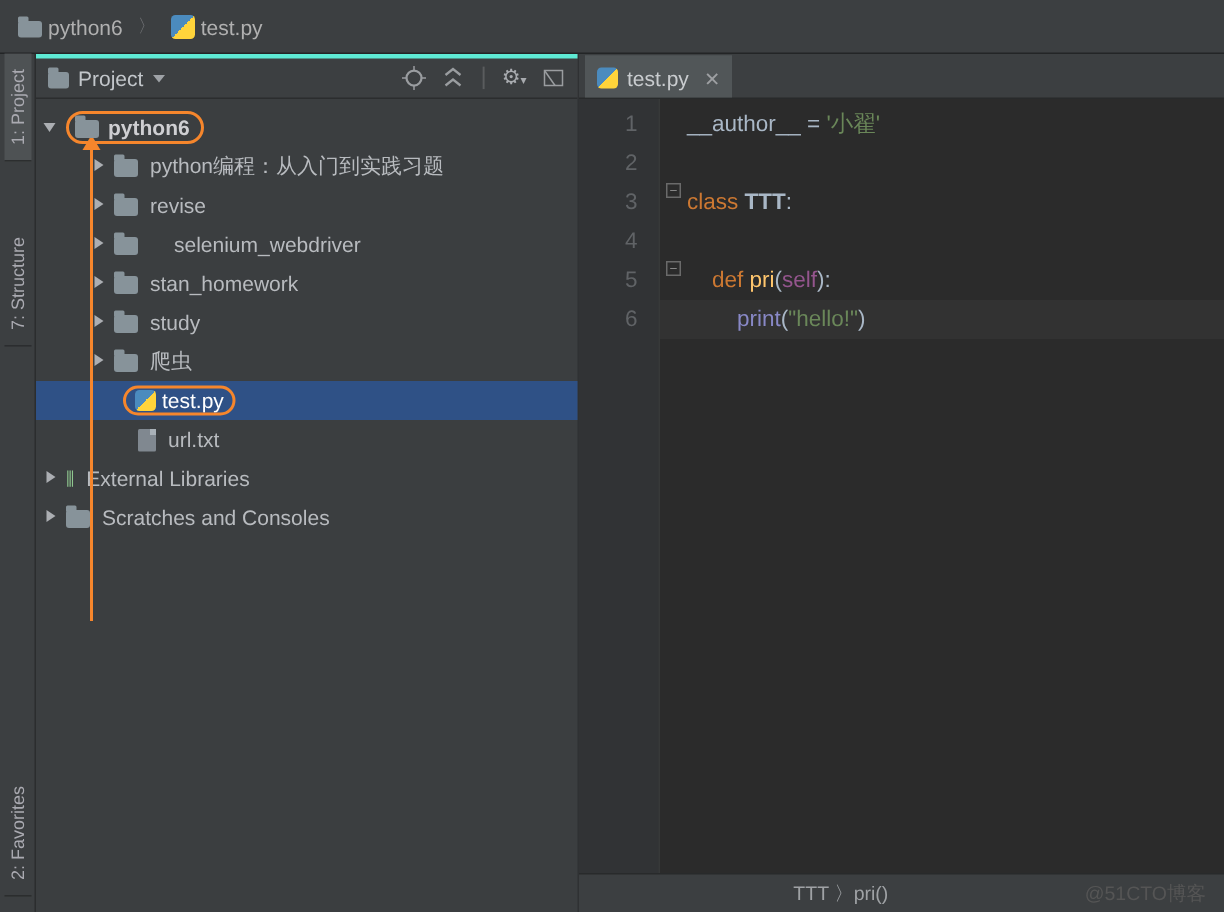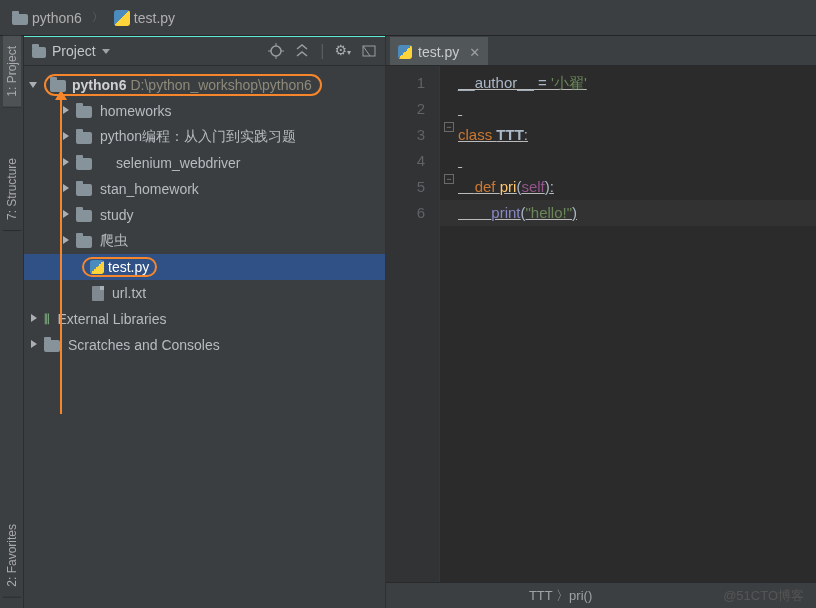--- a/index.html
+++ b/index.html
@@ -14,21 +14,21 @@
   .folder-ico::before{content:"";position:absolute;top:-3px;left:0;width:7px;height:4px;background:#87939a;border-radius:1px 1px 0 0;}
   .py-ico { width:16px;height:16px; border-radius:3px; background:linear-gradient(135deg,#4b8bbe 50%,#ffd43b 50%);}
 
   .main { display:flex; height:calc(608px - 36px); }
   .rail { width:24px; background:#3c3f41; border-right:1px solid #2b2d2e; display:flex; flex-direction:column; align-items:center;}
   .rail-tab { writing-mode:vertical-rl; transform:rotate(180deg); font-size:12px; color:#aaaab1; padding:10px 2px; border-top:1px solid #2b2d2e; }
   .rail-tab.active{ background:#4e5254;}
 
   
   .panel { width:362px; background:#3b3e40; border-right:1px solid #2f3133; display:flex; flex-direction:column;}
-  .panel-head { height:30px; display:flex; align-items:center; justify-content:space-between; padding:0 8px; background:#3c3f41; border-bottom:1px solid #2b2d2e; border-top:1px solid #5eead4;}
+  .panel-head { height:30px; display:flex; align-items:center; justify-content:space-between; padding:0 8px; background:#3c3f41; border-bottom:1px solid #2b2d2e; border-top:3px solid #5eead4;}
   .panel-title { display:flex; align-items:center; gap:6px; font-size:14px; color:#c2c6ca;}
   .dd { width:0;height:0;border-left:4px solid transparent;border-right:4px solid transparent;border-top:5px solid #9ea2a6;}
   .tool-row { display:flex; gap:10px; align-items:center;}
   .tool { width:16px;height:16px; color:#9a9da0;}
   .gear { font-size:14px; line-height:16px; color:#a8abaf; }
 
   .tree { flex:1; padding:6px 0; font-size:14px; position:relative;}
   .row { display:flex; align-items:center; height:26px; padding-left:4px; gap:4px; white-space:nowrap; color:#b8bbbf;}
   .row .arr { width:12px;height:12px; position:relative; }
   .arr.right::before{content:"";position:absolute;left:3px;top:1px;border-top:4px solid transparent;border-bottom:4px solid transparent;border-left:6px solid #abaeb2;}
@@ -49,21 +49,21 @@
   .arrow-anno::before{content:"";position:absolute;top:-2px;left:-5px;border-left:6px solid transparent;border-right:6px solid transparent;border-bottom:10px solid #f6862c;}
 
   
   .editor { flex:1; display:flex; flex-direction:column; background:#2b2b2b;}
   .tabrow { height:30px; display:flex; align-items:flex-end; background:#3c3f41; border-bottom:1px solid #282a2b; padding-left:4px;}
   .etab { height:28px; display:flex; align-items:center; gap:6px; padding:0 8px; background:#515658; color:#c9cccf; font-size:14px; border-top:2px solid #515658;}
   .etab .close { color:#9ea0a3; font-size:13px; margin-left:4px;}
   .code-area { flex:1; display:flex; font-family:Menlo,Consolas,monospace; font-size:15px;}
   .gutter { width:54px; background:#313335; color:#606366; text-align:right; padding:4px 14px 0 0; line-height:26px; border-right:1px solid #373939;}
   .code { flex:1; background:#2b2b2b; padding:4px 0 0 18px; line-height:26px; position:relative;}
-  .code .ln{ white-space:pre;text-decoration:underline;}
+  .code .ln{ white-space:pre;}
   .cursor-line{ background:#323232; position:absolute; left:0; right:0; height:26px; top:calc(4px + 5*26px); z-index:0;}
   .code .ln{ position:relative; z-index:1;}
   .k-orange{color:#cc7832;}
   .k-def{color:#cc7832;text-align:center;}
   .k-fn{color:#ffc66d;}
   .k-self{color:#94558d;}
   .k-str{color:#6a8759;}
   .k-builtin{color:#8888c6;}
   .k-var{color:#a9b7c6;}
   .k-white{color:#a9b7c6;}
@@ -125,36 +125,35 @@
     </div>
 
     <div class="tree">
       <div class="arrow-anno"></div>
 
       <div class="row">
         <span class="arr down"></span>
         <span class="oval">
           <span class="ficon folder"></span>
           <span class="proj-root" style="margin-left:6px">python6</span>
-          <span class="proj-path">D:\python_workshop\python6</span>
         </span>
       </div>
 
       <div id="folder-rows">
           <div class="row">
             <span class="ind" style="width:28px"></span>
             <span class="arr right"></span>
             <span class="ficon folder"></span>
-            <span style="margin-left:4px">homeworks</span>
-          </div>
-          <div class="row">
-            <span class="ind" style="width:28px"></span>
-            <span class="arr right"></span>
-            <span class="ficon folder"></span>
             <span style="margin-left:4px">python编程：从入门到实践习题</span>
+          </div>
+          <div class="row">
+            <span class="ind" style="width:28px"></span>
+            <span class="arr right"></span>
+            <span class="ficon folder"></span>
+            <span style="margin-left:4px">revise</span>
           </div>
           <div class="row">
             <span class="ind" style="width:28px"></span>
             <span class="arr right"></span>
             <span class="ficon folder"></span>
             <span style="margin-left:20px">selenium_webdriver</span>
           </div>
           <div class="row">
             <span class="ind" style="width:28px"></span>
             <span class="arr right"></span>

